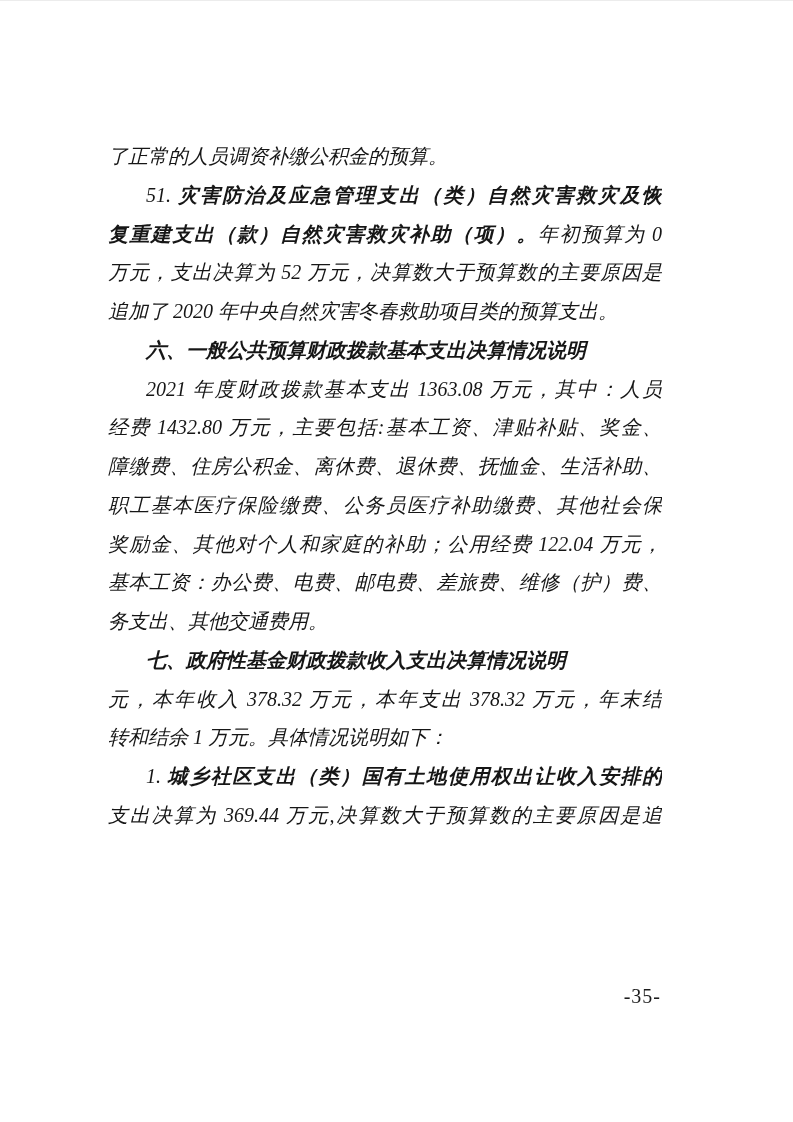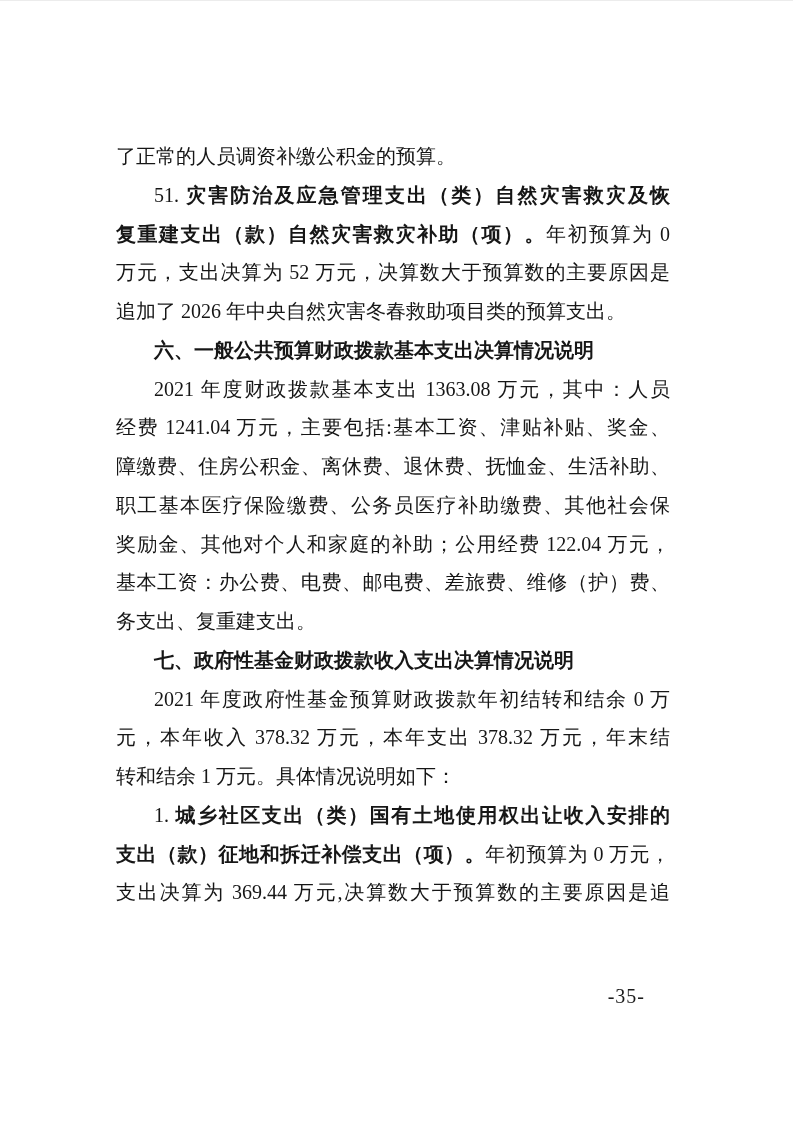--- a/index.html
+++ b/index.html
@@ -13,23 +13,24 @@
     height: 1122px;
     background: #ffffff;
     border-top: 1px solid #ececec;
     box-sizing: border-box;
     overflow: hidden;
     font-family: "Liberation Serif", "DejaVu Serif", serif;
     color: #161616;
   }
   .content {
     position: absolute;
-    left: 116px;
+    left: 108px;
     top: 136px;
     width: 554px;
+    font-style: italic;
   }
   .line {
     height: 38.75px;
     line-height: 38.75px;
     font-size: 20px;
     white-space: nowrap;
   }
   .line.just {
     white-space: normal;
     text-align: justify;
@@ -44,71 +45,69 @@
     font-weight: 700;
   }
   .head {
     font-family: "Liberation Sans", "DejaVu Sans", sans-serif;
     font-weight: 700;
     font-size: 20px;
   }
   .pageno {
     position: absolute;
     top: 984px;
-    right: 148px;
+    right: 132px;
     font-size: 20px;
     letter-spacing: 1px;
     color: #1c1c1c;
     text-align: right;
   }
 </style>
 </head>
 <body>
 
 <div class="page">
   <div class="content">
 
     <div class="line"><span>了正常的人员调资补缴公积金的预算。</span></div>
 
     <div class="line ind just"><span>51. </span><span class="b">灾害防治及应急管理支出（类）自然灾害救灾及恢</span></div>
 
     <div class="line just"><span class="b">复重建支出（款）自然灾害救灾补助（项）。</span><span>年初预算为 0</span></div>
 
     <div class="line just"><span>万元，支出决算为 52 万元，决算数大于预算数的主要原因是</span></div>
 
-    <div class="line"><span>追加了 2026 年中央自然灾害冬春救助项目类的预算支出。</span></div>
+    <div class="line"><span>追加了 2020 年中央自然灾害冬春救助项目类的预算支出。</span></div>
 
     <div class="line ind"><span class="head">六、一般公共预算财政拨款基本支出决算情况说明</span></div>
 
     <div class="line ind just"><span>2021 年度财政拨款基本支出 1363.08 万元，其中：人员</span></div>
 
-    <div class="line just"><span>经费 1241.04 万元，主要包括:基本工资、津贴补贴、奖金、</span></div>
+    <div class="line just"><span>经费 1432.80 万元，主要包括:基本工资、津贴补贴、奖金、</span></div>
 
 
     <div class="line just"><span>障缴费、住房公积金、离休费、退休费、抚恤金、生活补助、</span></div>
 
     <div class="line just"><span>职工基本医疗保险缴费、公务员医疗补助缴费、其他社会保</span></div>
 
     <div class="line just"><span>奖励金、其他对个人和家庭的补助；公用经费 122.04 万元，</span></div>
 
     <div class="line just"><span>基本工资：办公费、电费、邮电费、差旅费、维修（护）费、</span></div>
 
 
-    <div class="line"><span>务支出、复重建支出。</span></div>
+    <div class="line"><span>务支出、其他交通费用。</span></div>
 
     <div class="line ind"><span class="head">七、政府性基金财政拨款收入支出决算情况说明</span></div>
 
-    <div class="line ind just"><span>2021 年度政府性基金预算财政拨款年初结转和结余 0 万</span></div>
 
     <div class="line just"><span>元，本年收入 378.32 万元，本年支出 378.32 万元，年末结</span></div>
 
     <div class="line"><span>转和结余 1 万元。具体情况说明如下：</span></div>
 
     <div class="line ind just"><span>1. </span><span class="b">城乡社区支出（类）国有土地使用权出让收入安排的</span></div>
 
-    <div class="line just"><span class="b">支出（款）征地和拆迁补偿支出（项）。</span><span>年初预算为 0 万元，</span></div>
 
     <div class="line just"><span>支出决算为 369.44 万元,决算数大于预算数的主要原因是追</span></div>
 
   </div>
 
   <div class="pageno">-35-</div>
 </div>
 
 </body></html>

